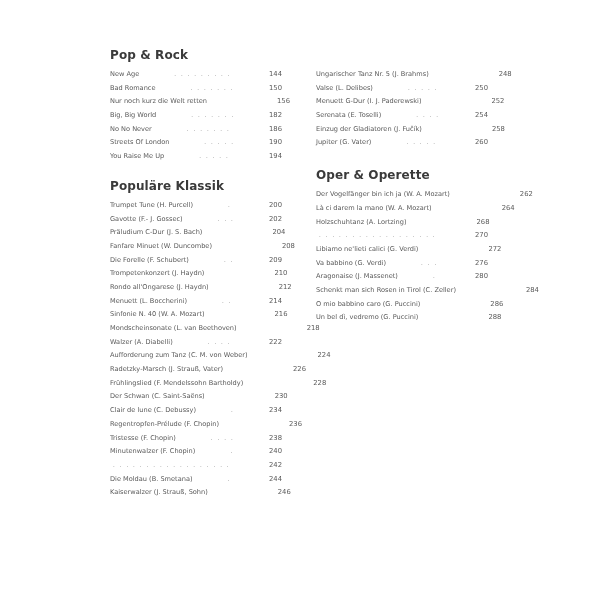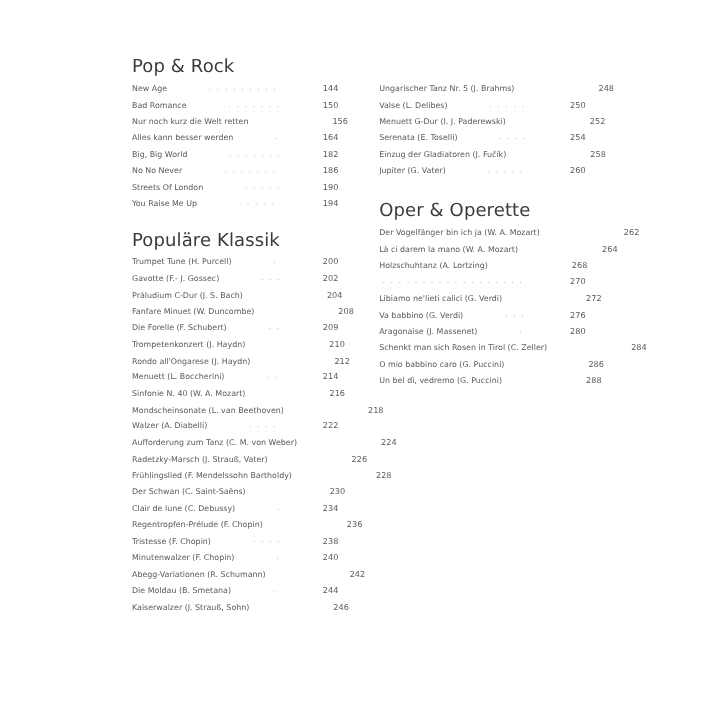--- a/index.html
+++ b/index.html
@@ -1,22 +1,22 @@
 <!DOCTYPE html>
 <html><head>
 <meta charset="utf-8">
 <style>
   html, body { margin:0; padding:0; }
   body { width:600px; height:600px; background:#ffffff; position:relative; overflow:hidden;
          font-family:"DejaVu Sans", sans-serif; color:#4a4a4a; }
   .col { position:absolute; width:172px; }
   .col-left { left:110px; top:46px; }
   .col-right { left:316px; top:46px; }
-  .heading { font-size:15px; color:#3a3a3a; margin:0 0 4px 0; letter-spacing:0.1px; font-weight:normal; height:18px; line-height:18px;}
-  .entry { display:flex; align-items:flex-end; font-size:6.6px; line-height:13.7px; height:13.7px; color:#5a5a5a;gap:32px; }
+  .heading { font-size:12px; color:#3a3a3a; margin:0 0 4px 0; letter-spacing:0.1px; font-weight:bold; height:18px; line-height:18px;}
+  .entry { display:flex; align-items:flex-start; font-size:6.6px; line-height:13.7px; height:13.7px; color:#5a5a5a;gap:32px; }
   .title { white-space:nowrap; }
   .dots { flex:1; overflow:hidden; white-space:nowrap; margin:0 3px 0 3px; color:#8a8a8a; letter-spacing:1.6px; font-size:5.5px; }
   .page { width:14px; text-align:right; font-size:6.8px; }
   .gap { height:13px; }
   .spacer-top { height:22px; }
 </style>
 </head>
 <body>
 
 <div class="col col-left">
@@ -31,25 +31,20 @@
         <span class="title">Bad Romance</span>
         <span class="dots">. . . . . . . . . . . . . . . . . . . . . . . . . . . . . . . . . . . . . . . . . . . . . . . . .</span>
         <span class="page">150</span>
       </div>
       <div class="entry">
         <span class="title">Nur noch kurz die Welt retten</span>
         <span class="dots">. . . . . . . . . . . . . . . . . . . . . . . . . . . . . . . . . . . . . . . . . . . . . . . . .</span>
         <span class="page">156</span>
       </div>
       <div class="entry">
-        <span class="title">Alles kann besser werden</span>
-        <span class="dots">. . . . . . . . . . . . . . . . . . . . . . . . . . . . . . . . . . . . . . . . . . . . . . . . .</span>
-        <span class="page">164</span>
-      </div>
-      <div class="entry">
         <span class="title">Big, Big World</span>
         <span class="dots">. . . . . . . . . . . . . . . . . . . . . . . . . . . . . . . . . . . . . . . . . . . . . . . . .</span>
         <span class="page">182</span>
       </div>
       <div class="entry">
         <span class="title">No No Never</span>
         <span class="dots">. . . . . . . . . . . . . . . . . . . . . . . . . . . . . . . . . . . . . . . . . . . . . . . . .</span>
         <span class="page">186</span>
       </div>
       <div class="entry">
@@ -155,21 +150,20 @@
         <span class="title">Tristesse (F. Chopin)</span>
         <span class="dots">. . . . . . . . . . . . . . . . . . . . . . . . . . . . . . . . . . . . . . . . . . . . . . . . .</span>
         <span class="page">238</span>
       </div>
       <div class="entry">
         <span class="title">Minutenwalzer (F. Chopin)</span>
         <span class="dots">. . . . . . . . . . . . . . . . . . . . . . . . . . . . . . . . . . . . . . . . . . . . . . . . .</span>
         <span class="page">240</span>
       </div>
       <div class="entry">
-        <span class="title">Abegg-Variationen (R. Schumann)</span>
         <span class="dots">. . . . . . . . . . . . . . . . . . . . . . . . . . . . . . . . . . . . . . . . . . . . . . . . .</span>
         <span class="page">242</span>
       </div>
       <div class="entry">
         <span class="title">Die Moldau (B. Smetana)</span>
         <span class="dots">. . . . . . . . . . . . . . . . . . . . . . . . . . . . . . . . . . . . . . . . . . . . . . . . .</span>
         <span class="page">244</span>
       </div>
       <div class="entry">
         <span class="title">Kaiserwalzer (J. Strauß, Sohn)</span>

